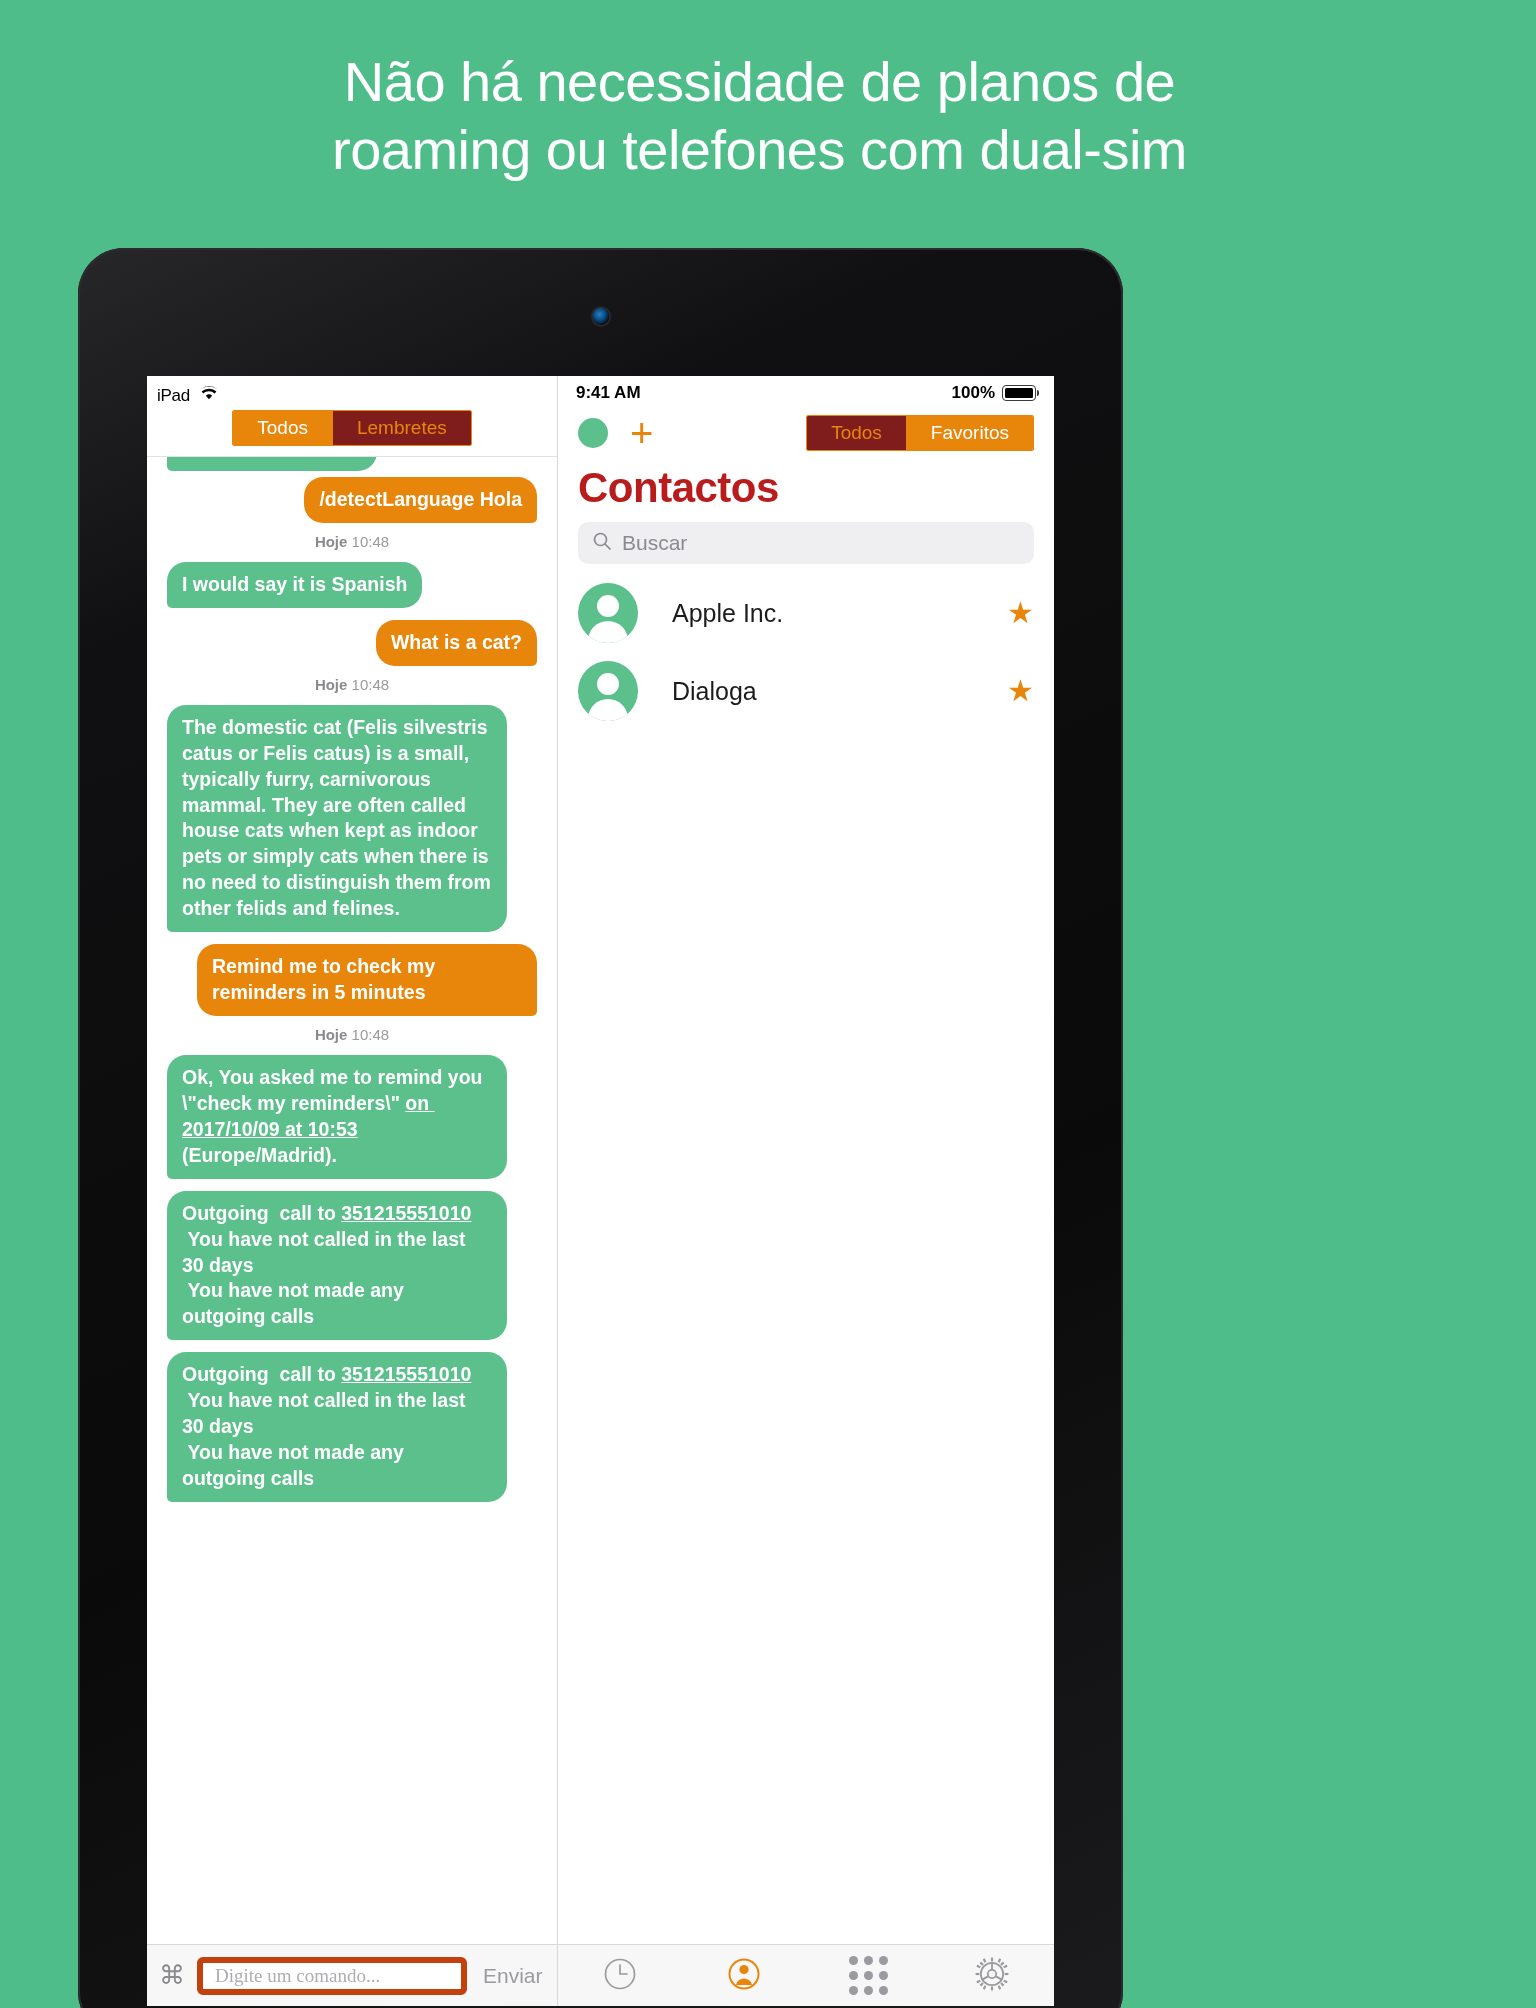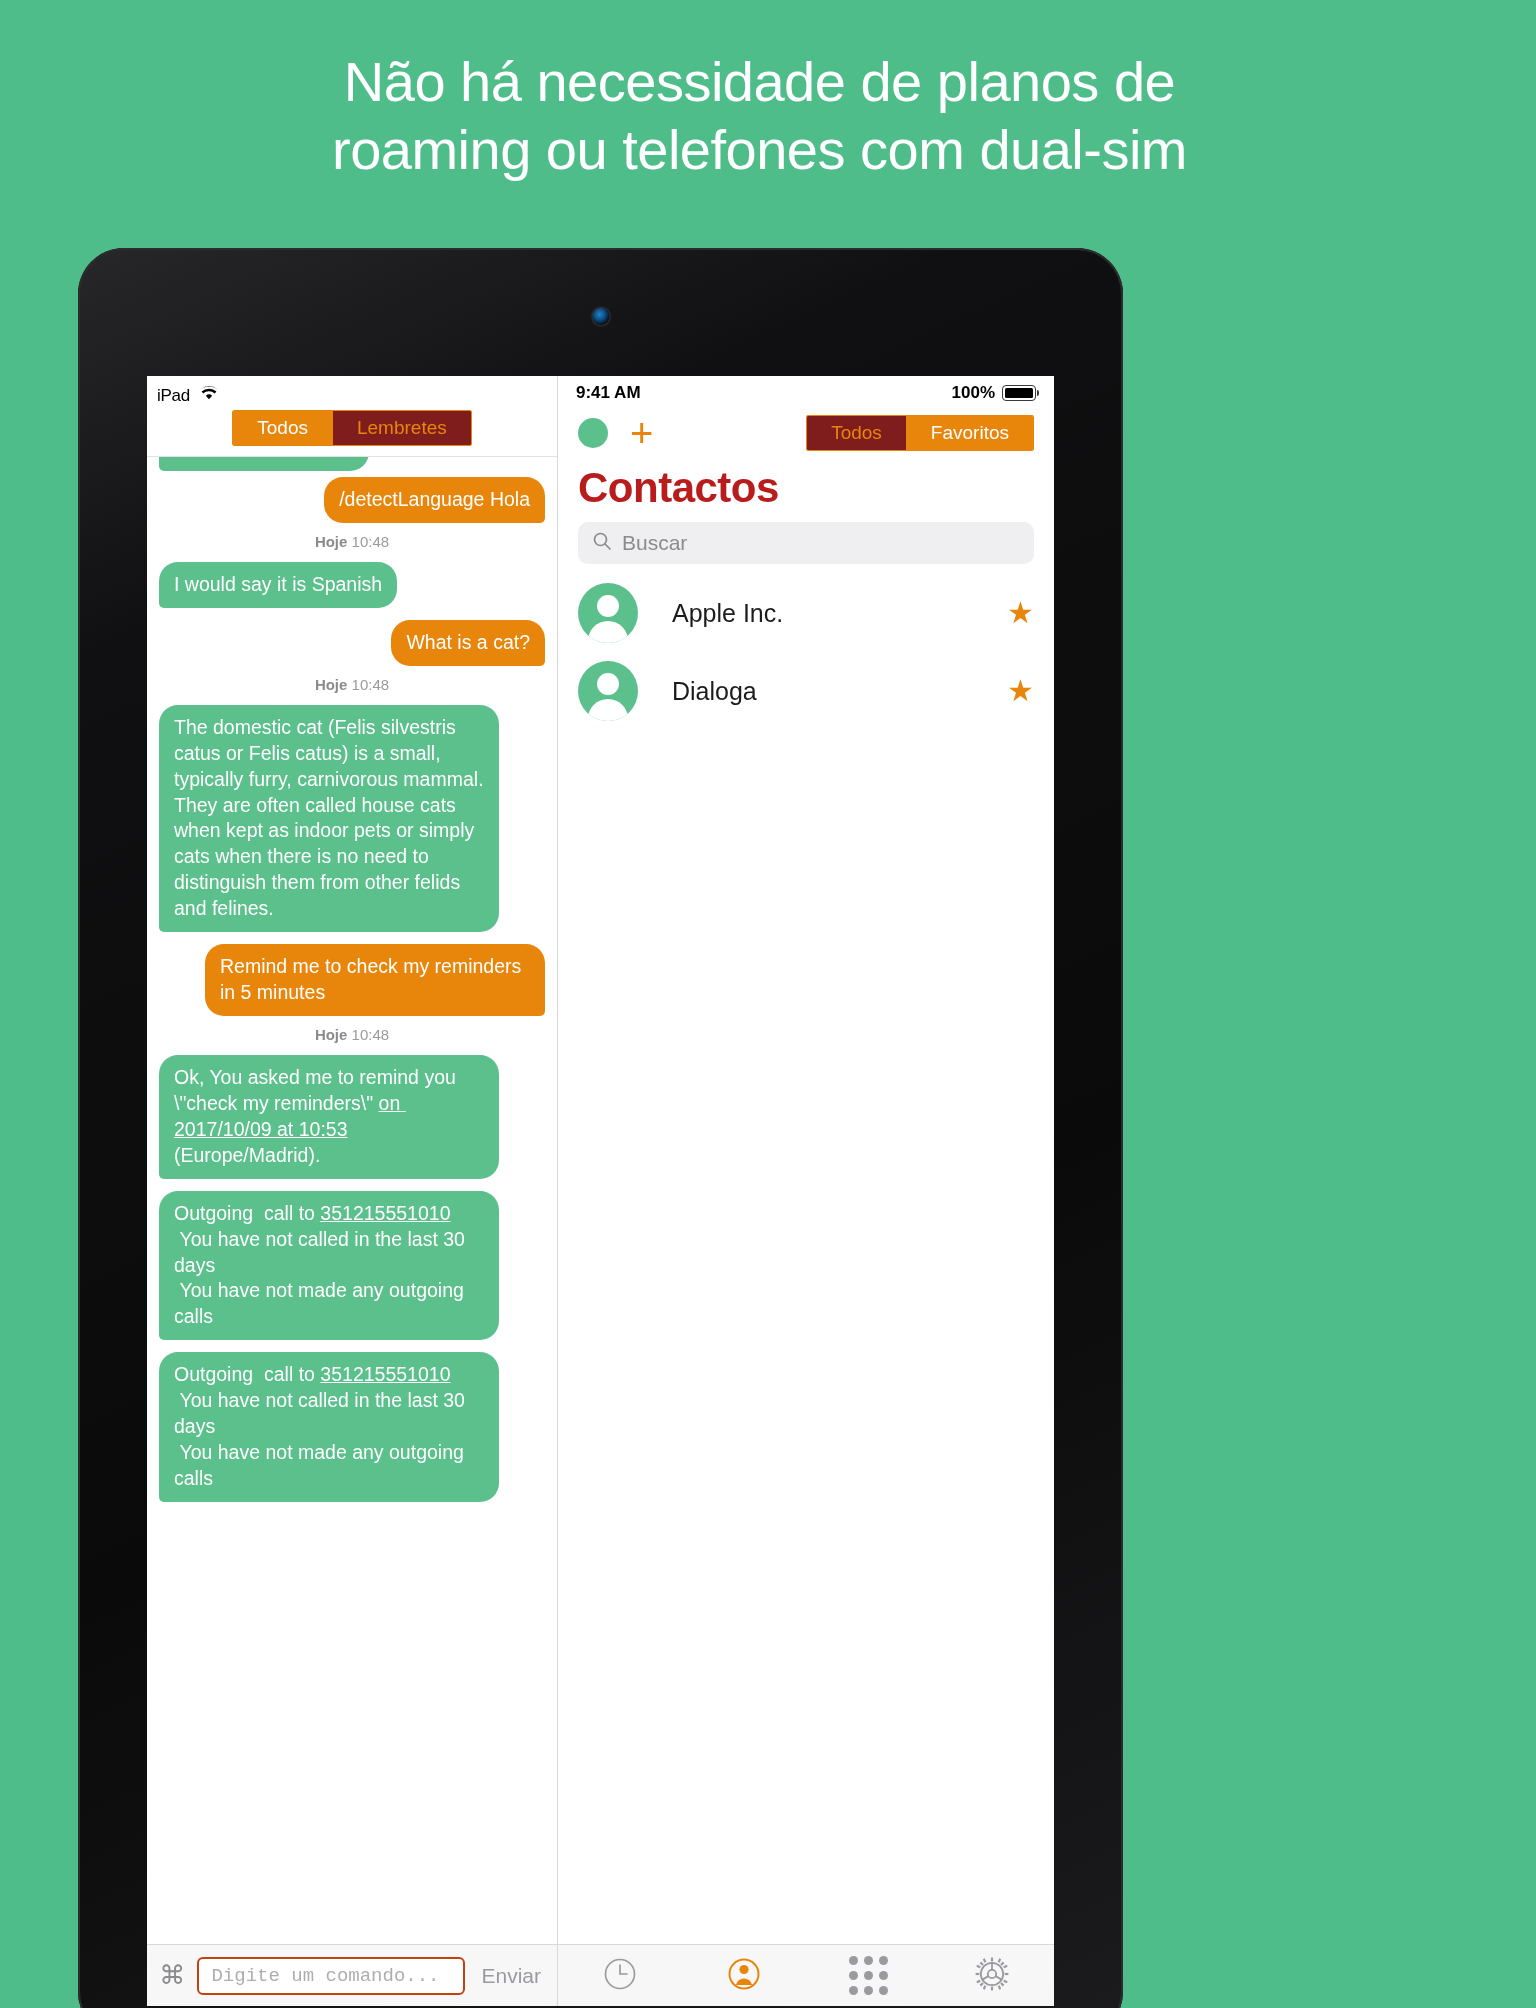--- a/index.html
+++ b/index.html
@@ -98,21 +98,21 @@
   .seg .opt.sel { background: #E8860C; color: #ffffff; }
   .seg .opt + .opt { border-left: 1.5px solid #E8860C; }
 
   .chat-scroll {
     flex: 1 1 auto;
     border-top: 1px solid #e2e2e6;
     overflow: hidden;
     padding: 0 0 4px 0;
     position: relative;
   }
-  .row { display: flex; padding: 0 12px; margin-top: 12px; }
+  .row { display: flex; padding: 0 20px; margin-top: 12px; font-weight: bold; }
   .row.me { justify-content: flex-end; }
   .row.them { justify-content: flex-start; }
   .row.first { margin-top: 0; }
 
   .bubble {
     position: relative;
     max-width: 340px;
     border-radius: 19px;
     padding: 10px 15px;
     font-size: 19.5px;
@@ -156,26 +156,26 @@
     background: #f7f7f8;
     display: flex; align-items: center;
     padding: 0 12px;
     gap: 12px;
   }
   .cmd-glyph { font-size: 26px; color: #8a8a8f; width: 30px; text-align: center; }
   .cmd-input {
     flex: 1 1 auto;
     height: 38px;
     background: #ffffff;
-    border: 2px solid #c2410c;
+    border: 6px solid #c2410c;
     border-radius: 6px;
     font-size: 19px;
     color: #000;
     padding: 0 12px;
-    font-family: Liberation Mono, monospace;
+    font-family: Liberation Serif, serif;
     outline: none;
   }
   .cmd-input::placeholder { color: #aeaeb2; }
   .send-btn {
     font-size: 21px; color: #9a9a9f;
     background: none; border: none;
     font-family: inherit;
     cursor: pointer;
     padding: 0 4px;
   }

